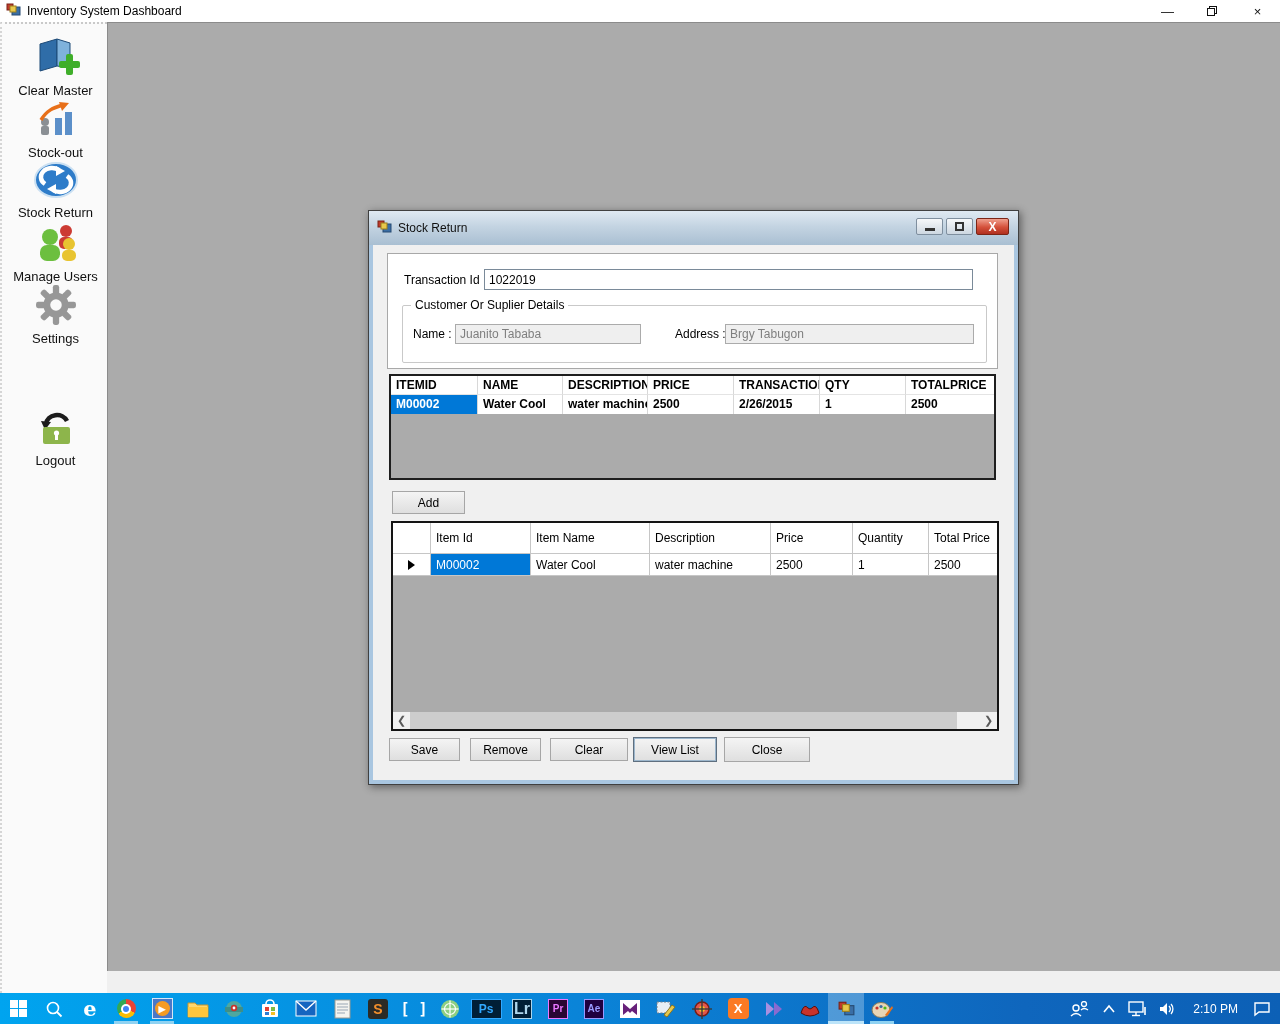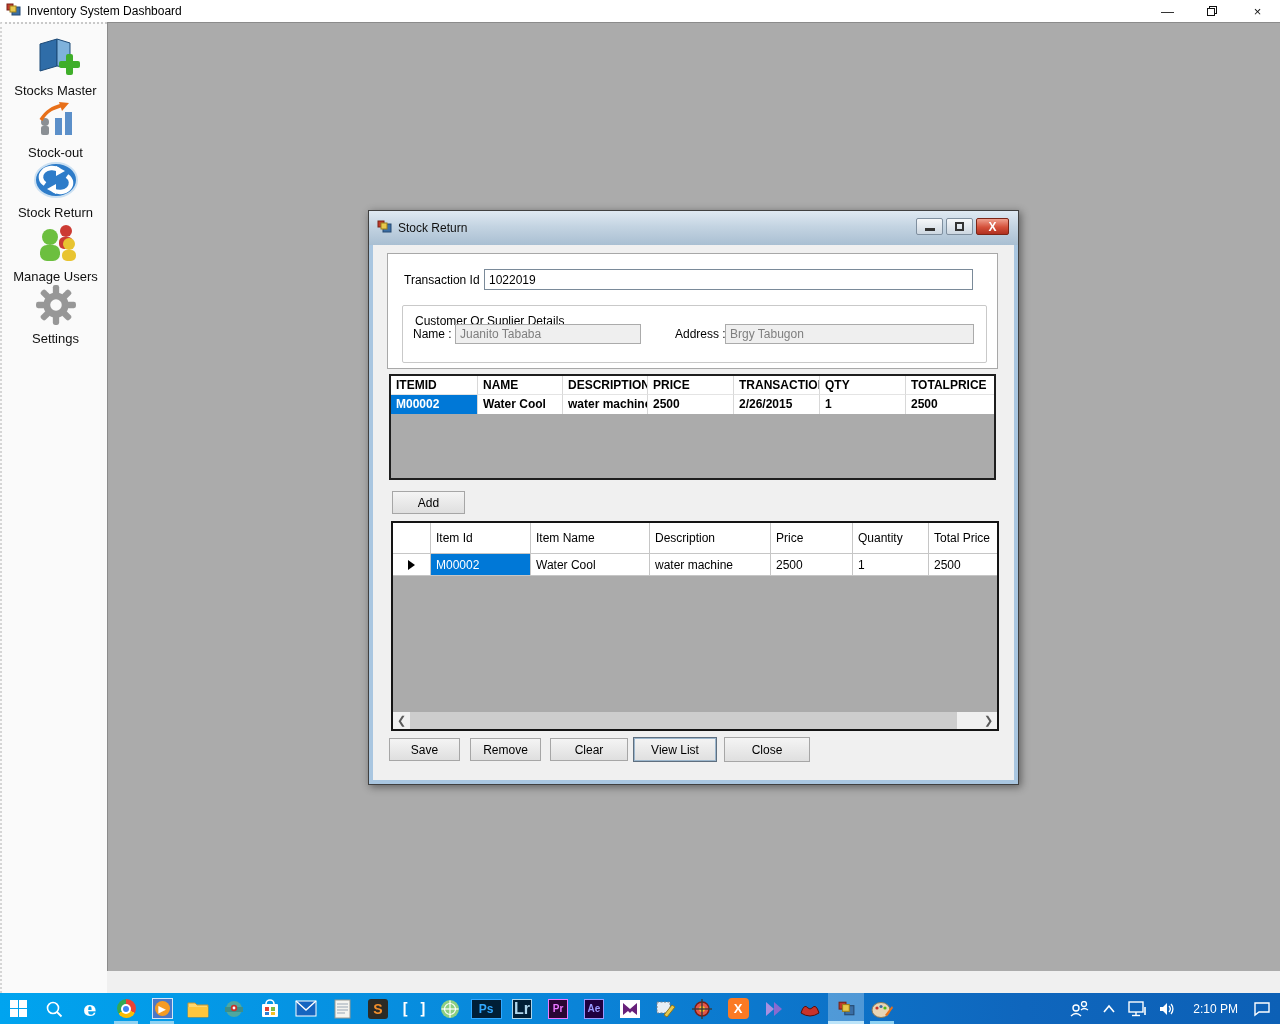--- a/index.html
+++ b/index.html
@@ -24,21 +24,21 @@
   .dlg-btn.minmax { width:27px; background:linear-gradient(#f6f8fa,#cdd7e1); color:#333; }
   .dlg-btn.close { width:33px; background:linear-gradient(#f0a08e 0%, #d4503a 55%, #b03020 100%); border-color:#7c2516; color:#fff; font-weight:bold; font-size:12px; }
   #dlg-client { position:absolute; left:4px; right:4px; top:34px; bottom:4px; background:#F0F0F0; }
 
   
   #panel1 { position:absolute; left:14px; top:8px; width:611px; height:116px; background:#FFFFFF; border:1px solid #A8A8A8; }
   .formlabel { font-size:12px; color:#000; }
   .tb { font-family:"Liberation Sans", sans-serif; font-size:12px; padding:0 4px; border:1px solid #7A8A99; background:#fff; color:#000; }
   .tb.disabled { background:#EFEFEF; color:#7F7F7F; border:1px solid #ABABAB; }
   #groupbox { position:absolute; left:14px; top:51px; width:585px; height:58px; border:1px solid #C9C9C9; border-radius:2px; }
-  #groupbox .gb-title { position:absolute; left:8px; top:-8px; background:#fff; padding:0 4px; font-size:12px; color:#000;margin-top:16px; }
+  #groupbox .gb-title { position:absolute; left:8px; top:-8px; background:#fff; padding:0 4px; font-size:12px; color:#000; }
 
   
   #listview { position:absolute; left:16px; top:129px; width:607px; height:106px; background:#ABABAB; border:2px solid #1E1E1E;font-weight:bold; }
   .lv-row { display:flex; }
   .lv-h { background:#fff; height:19px; }
   .lv-d { background:#fff; height:19px; }
   .lv-cell { font-size:12px; color:#000; padding:2px 0 0 5px; border-right:1px solid #D8D8D8; overflow:hidden; white-space:nowrap; }
   .lv-h .lv-cell { border-bottom:1px solid #E4E4E4; }
   .l0{width:87px}.l1{width:85px}.l2{width:85px}.l3{width:86px}.l4{width:86px}.l5{width:86px}.l6{width:88px;border-right:none}
   .sel { background:#0078D7 !important; color:#fff !important; }
@@ -105,21 +105,21 @@
 
   <div class="side-item" style="top:12px">
     <span>
       <svg width="52" height="42" viewBox="0 0 52 42">
         <path d="M10,8 L27,3 L27,30 L10,35 Z" fill="#2F6DA8" stroke="#1d4a77"></path>
         <path d="M27,3 L40,7 L40,32 L27,30 Z" fill="#7FB2DC" stroke="#1d4a77"></path>
         <rect x="36" y="18" width="7" height="21" rx="2" fill="#3FAE2A"></rect>
         <rect x="29" y="25" width="21" height="7" rx="2" fill="#3FAE2A"></rect>
       </svg>
     </span>
-    <span class="lbl">Stocks Master</span>
+    <span class="lbl">Clear Master</span>
   </div>
 
   <div class="side-item" style="top:76px">
     <span>
       <svg width="46" height="40" viewBox="0 0 46 40">
         <rect x="22" y="18" width="7" height="17" fill="#5B8FC9"></rect>
         <rect x="32" y="12" width="7" height="23" fill="#5B8FC9"></rect>
         <circle cx="12" cy="22" r="4" fill="#8a8f94"></circle>
         <rect x="8" y="26" width="8" height="9" rx="2" fill="#8a8f94"></rect>
         <path d="M8,20 C14,10 20,8 30,5" stroke="#E8701A" stroke-width="3.5" fill="none"></path>
@@ -170,20 +170,32 @@
           <rect x="30" y="17" width="9" height="6" rx="2" transform="rotate(45 20 20)"></rect>
           <circle cx="20" cy="20" r="12"></circle>
         </g>
         <circle cx="20" cy="20" r="5.5" fill="#FAFAFA"></circle>
       </svg>
     </span>
     <span class="lbl">Settings</span>
   </div>
 
 
+  <div class="side-item" style="top:386px">
+    <span>
+      <svg width="44" height="38" viewBox="0 0 44 38">
+        <path d="M12,14 A11,10 0 0 1 33,11" stroke="#1c1c1c" stroke-width="4.5" fill="none"></path>
+        <path d="M7,11 L17,12 L11,20 Z" fill="#1c1c1c"></path>
+        <rect x="9" y="17" width="27" height="17" rx="2" fill="#8DB54B"></rect>
+        <circle cx="22.5" cy="23" r="2.6" fill="#fff"></circle>
+        <rect x="21" y="24" width="3" height="6" fill="#fff"></rect>
+      </svg>
+    </span>
+    <span class="lbl">Logout</span>
+  </div>
 </div>
 
 <div id="content"></div>
 <div id="bottomstrip"></div>
 
 <div id="dialog">
   <div id="dlg-titlebar">
     <span class="sq" style="margin-left:8px">
       <svg width="15" height="15" viewBox="0 0 15 15">
         <rect x="1" y="2" width="6" height="6" fill="#C03A2B" stroke="#7a2317"></rect>

